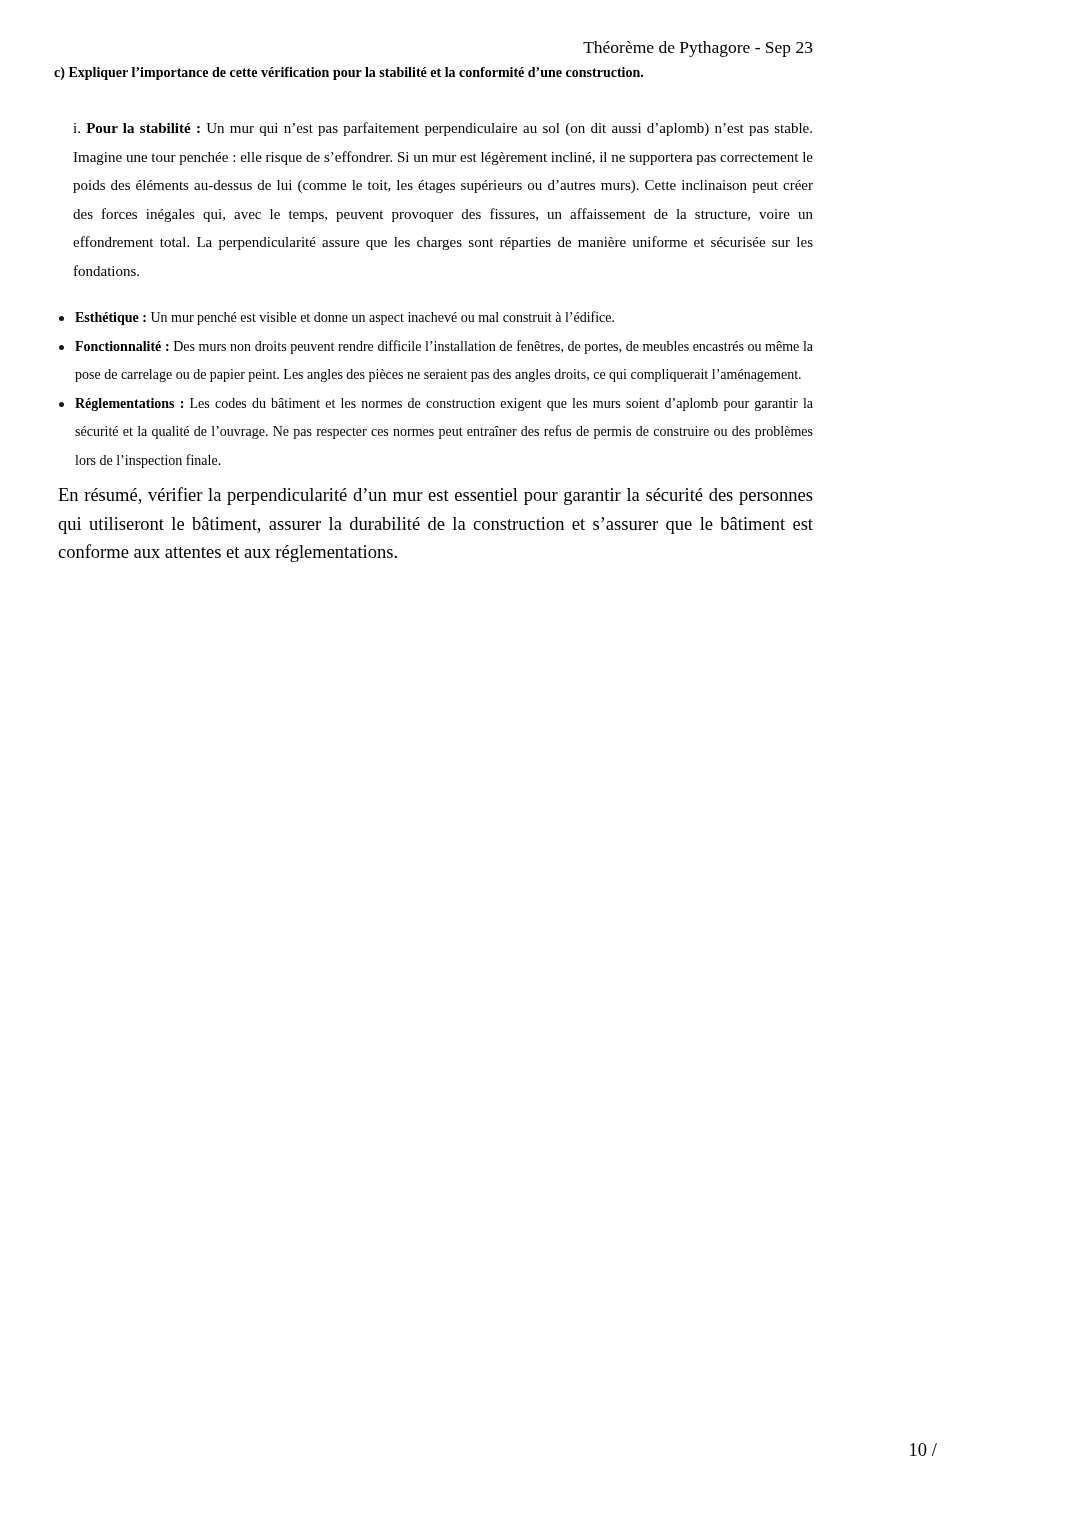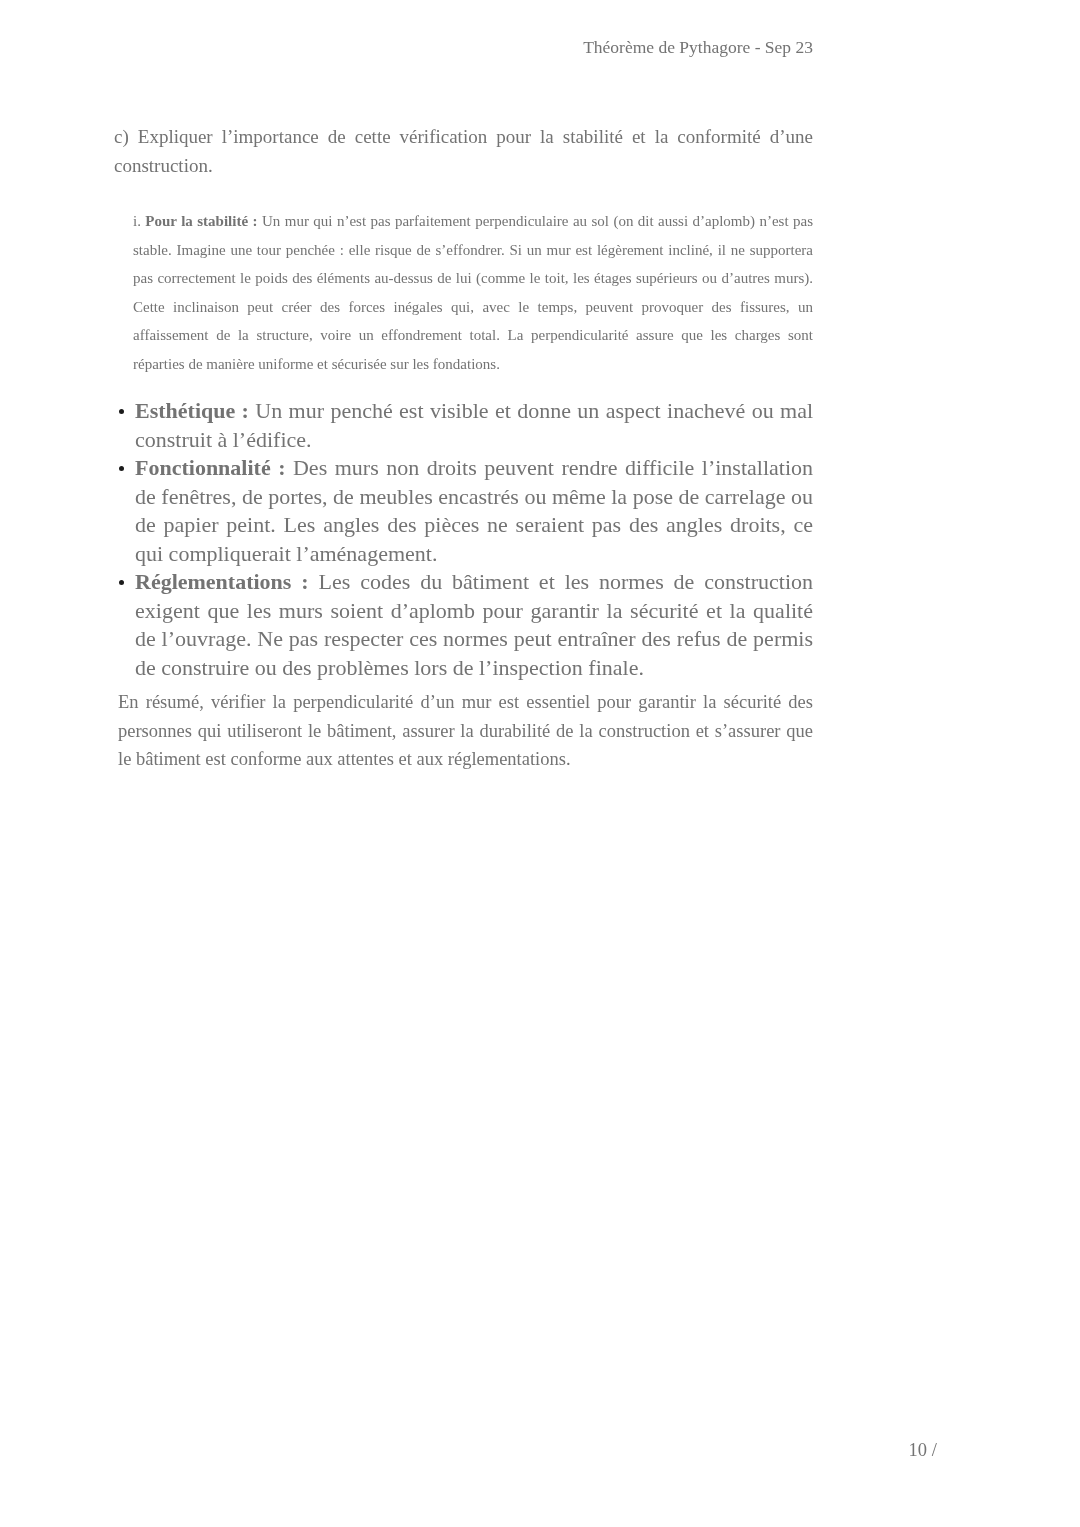--- a/index.html
+++ b/index.html
@@ -5,56 +5,55 @@
   html, body {
     margin: 0;
     padding: 0;
     background: #ffffff;
   }
   .page {
     position: relative;
     width: 940px;
     height: 1527px;
     box-sizing: border-box;
-    padding: 36px 127px 0 114px;
+    padding: 36px 127px 0 54px;
     background: #ffffff;
     font-family: "Liberation Serif", "DejaVu Serif", serif;
-    color: #737373;
+    color: #000000;
     overflow: hidden;
   }
   .running-header {
     text-align: right;
     font-size: 17.5px;
     line-height: 22px;
   }
   .heading {
-    margin-top: 64px;
-    font-size: 19px;
-    font-weight: normal;
+    font-size: 14px;
+    font-weight: bold;
     line-height: 29px;
     text-align: justify;
   }
   .sub-para {
     margin: 27px 0 0 19px;
     font-size: 15px;
     line-height: 28.5px;
     text-align: justify;
   }
   .sub-para .lead, .bullet-list .lead {
     font-weight: bold;
   }
   .bullet-list {
     list-style: none;
     margin: 19px 0 0 0;
     padding: 0;
   }
   .bullet-list li {
     position: relative;
     padding-left: 21px;
-    font-size: 22px;
+    font-size: 14px;
     line-height: 28.5px;
     text-align: justify;
   }
   .bullet-list li .bullet-dot {
     position: absolute;
     left: 5px;
     top: 12px;
     width: 5px;
     height: 5px;
     border-radius: 50%;

